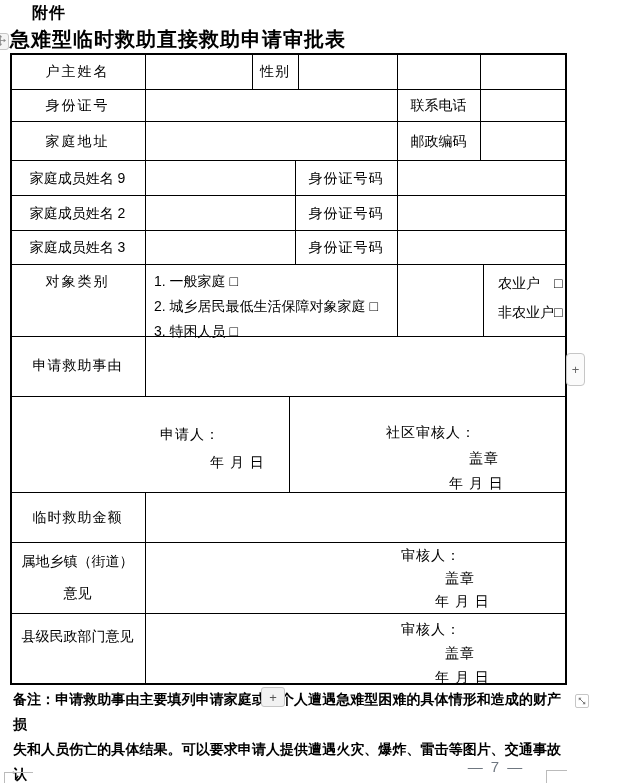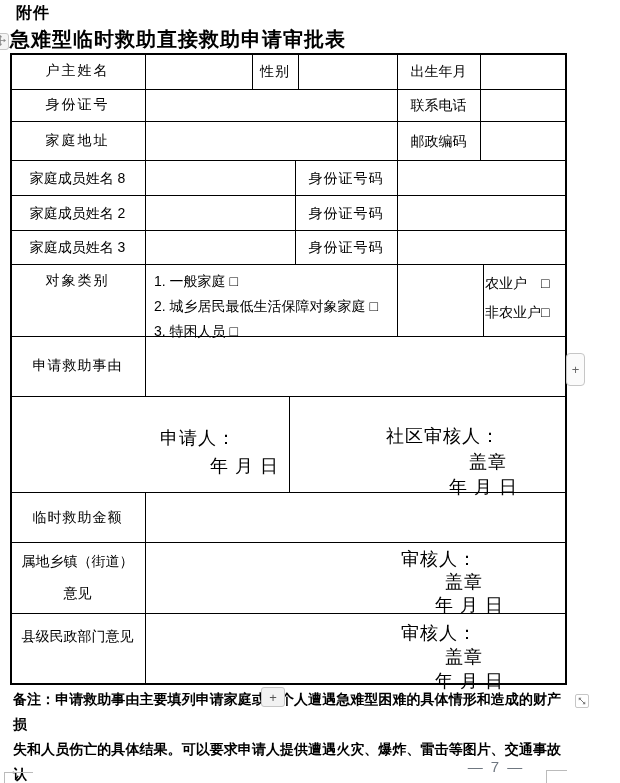--- a/index.html
+++ b/index.html
@@ -1,35 +1,35 @@
 <!DOCTYPE html>
 <html><head>
 <meta charset="utf-8">
 <style>
   html,body{margin:0;padding:0;background:#ffffff;}
   .page{
     position:relative;width:620px;height:783px;background:#fff;
     font-family:"Liberation Sans","DejaVu Sans",sans-serif;color:#000;
     overflow:hidden;
   }
-  .attach{position:absolute;left:16px;top:3px;font-size:16px;font-weight:600;letter-spacing:1px;}
+  .attach{position:absolute;left:32px;top:3px;font-size:16px;font-weight:600;letter-spacing:1px;}
   .title{position:absolute;left:10px;top:26px;width:557px;margin:0;text-align:left;
          font-size:20px;font-weight:700;letter-spacing:1px;}
   .gl{position:absolute;background:#000;}
   .outer{position:absolute;left:10px;top:53px;width:553px;height:628px;border:2px solid #000;}
   .cell{position:absolute;display:flex;align-items:center;justify-content:center;
         font-size:14px;line-height:18px;text-align:center;}
-  .ls2{letter-spacing:2px;font-family:Liberation Mono, monospace;}
+  .ls2{letter-spacing:2px;}
   .ls1{letter-spacing:1px;}
   .top{align-items:flex-start;}
   .colcell{flex-direction:column;gap:11px;}
   .optbox{position:absolute;font-size:14px;line-height:25px;padding:5px 0 0 8px;box-sizing:border-box;}
   .optbox div{white-space:nowrap;}
   .sigwrap{position:absolute;}
-  .sig{position:absolute;font-size:18px;white-space:nowrap;letter-spacing:1px;text-align:center;}
+  .sig{position:absolute;font-size:14px;white-space:nowrap;letter-spacing:1px;text-align:center;}
   .blankcell{position:absolute;}
   .note{position:absolute;left:13px;top:687px;width:548px;font-size:14px;font-weight:600;
         line-height:25px;text-align:justify;}
   .pageno{position:absolute;left:451px;top:758px;width:90px;text-align:center;
           font-size:15px;color:#6f7780;letter-spacing:2px;}
   .widgetbtn{position:absolute;display:flex;align-items:center;justify-content:center;
              border:1px solid #c6c6c6;border-radius:4px;background:#fbfbfb;color:#666;
              box-sizing:border-box;font-size:13px;line-height:1;}
   .cornermark{position:absolute;background:#bbb;}
 </style>
@@ -77,42 +77,41 @@
       <div class="blankcell" style="left: 146px; top: 196px; width: 148px; height: 33px;"></div>
       <div class="blankcell" style="left: 398px; top: 196px; width: 168px; height: 33px;"></div>
       <div class="blankcell" style="left: 146px; top: 231px; width: 148px; height: 32px;"></div>
       <div class="blankcell" style="left: 398px; top: 231px; width: 168px; height: 32px;"></div>
       <div class="blankcell" style="left: 146px; top: 337px; width: 420px; height: 58px;"></div>
       <div class="blankcell" style="left: 146px; top: 493px; width: 420px; height: 48px;"></div>
     </div>
 
   <div class="cell ls2" style="left:10px;top:53px;width:135px;height:36px;">户主姓名</div>
   <div class="cell ls1" style="left:252px;top:53px;width:46px;height:36px;">性别</div>
-  <div class="cell" style="left:397px;top:53px;width:83px;height:36px;">出生年月</div>
 
   <div class="cell ls2" style="left:10px;top:89px;width:135px;height:32px;">身份证号</div>
   <div class="cell" style="left:397px;top:89px;width:83px;height:32px;">联系电话</div>
 
   <div class="cell ls2" style="left:10px;top:121px;width:135px;height:39px;">家庭地址</div>
   <div class="cell" style="left:397px;top:121px;width:83px;height:39px;">邮政编码</div>
 
-  <div class="cell" style="left:10px;top:160px;width:135px;height:35px;">家庭成员姓名 8</div>
+  <div class="cell" style="left:10px;top:160px;width:135px;height:35px;">家庭成员姓名 9</div>
   <div class="cell ls1" style="left:295px;top:160px;width:102px;height:35px;">身份证号码</div>
   <div class="cell" style="left:10px;top:195px;width:135px;height:35px;">家庭成员姓名 2</div>
   <div class="cell ls1" style="left:295px;top:195px;width:102px;height:35px;">身份证号码</div>
   <div class="cell" style="left:10px;top:230px;width:135px;height:34px;">家庭成员姓名 3</div>
   <div class="cell ls1" style="left:295px;top:230px;width:102px;height:34px;">身份证号码</div>
 
   <div class="cell ls2 top" style="left:10px;top:264px;width:135px;height:72px;padding-top:8px;box-sizing:border-box;">对象类别</div>
   <div class="optbox" style="left:146px;top:264px;width:252px;height:72px;">
     <div>1.  一般家庭  □</div>
     <div>2.  城乡居民最低生活保障对象家庭  □</div>
     <div>3.  特困人员  □</div>
   </div>
-  <div class="optbox" style="left:483px;top:264px;width:84px;height:72px;padding-left:2px;line-height:29px;">
+  <div class="optbox" style="left:483px;top:264px;width:84px;height:72px;padding-left:15px;line-height:29px;">
     <div>农业户　□</div>
     <div>非农业户□</div>
   </div>
 
   <div class="cell ls1 top" style="left:10px;top:336px;width:135px;height:60px;padding-top:20px;box-sizing:border-box;">申请救助事由</div>
 
   <div class="sigwrap" style="left:10px;top:396px;width:279px;height:96px;">
     <span class="sig" style="left:150px;top:30px;">申请人：</span>
     <span class="sig" style="left:200px;top:58px;">年  月  日</span>
   </div>

